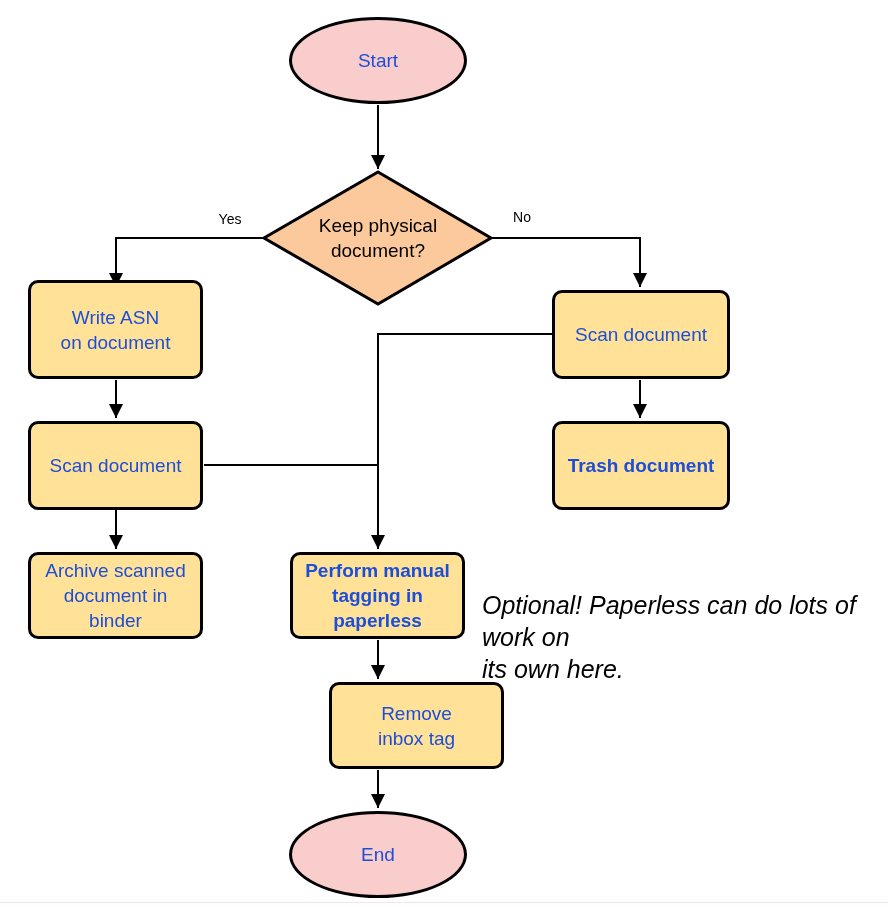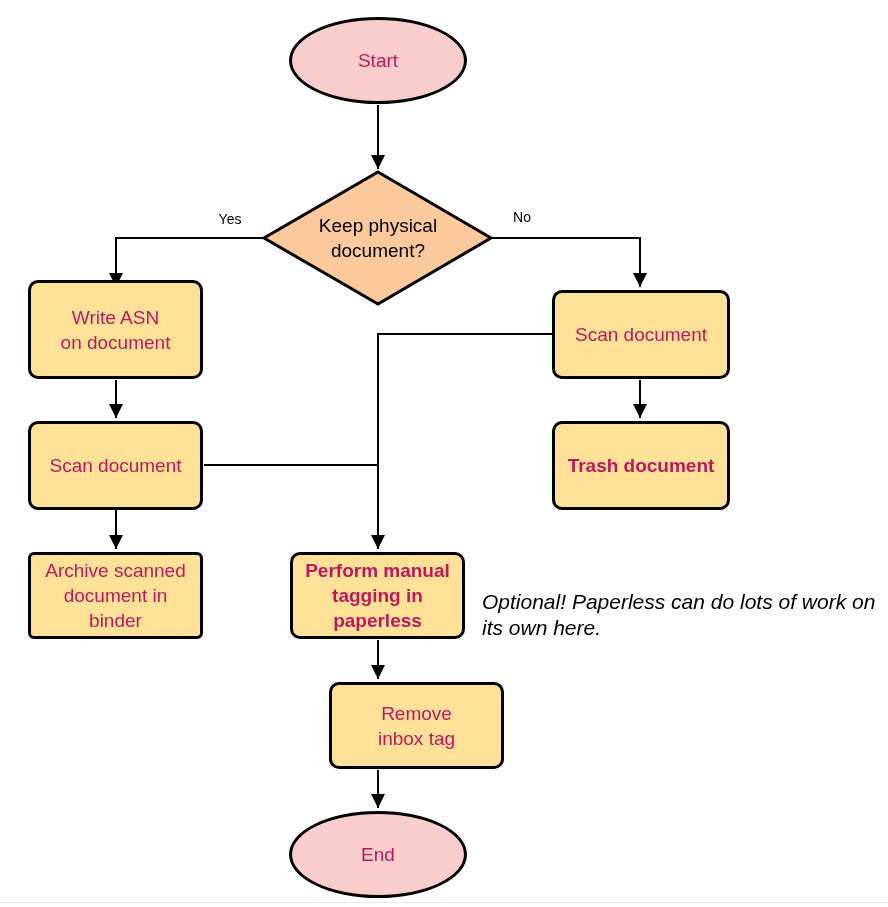--- a/index.html
+++ b/index.html
@@ -35,21 +35,21 @@
     position: absolute;
     z-index: 2;
     display: flex;
     align-items: center;
     justify-content: center;
     text-align: center;
     font-size: 19px;
     line-height: 25px;
     white-space: pre-line;
     box-sizing: border-box;
-    color: #be185d;
+    color: #1d4ed8;
   }
   .terminator {
     background: var(--terminator-fill, #F8CDCC);
     border: 3px solid var(--stroke, #000);
     border-radius: 50%;
   }
   .process {
     background: var(--process-fill, #FFE298);
     border: 3px solid var(--stroke, #000);
     border-radius: 10px;
@@ -69,22 +69,22 @@
     position: absolute;
     z-index: 2;
     font-size: 14px;
     text-align: center;
     background: #ffffff;
     padding: 0 2px;
   }
   .annotation {
     position: absolute;
     z-index: 2;
-    font-size: 21px;
-    line-height: 26px;
+    font-size: 25px;
+    line-height: 32px;
     font-style: italic;
     white-space: pre-line;
   }
   .bottom-divider {
     position: absolute;
     left: 0;
     top: 902px;
     width: 888px;
     height: 1px;
     background: #f3e6e6;
@@ -124,21 +124,21 @@
 
   <div class="edge-label" style="left:203px; top:211px; width:50px;">Yes</div>
 
   <div class="edge-label" style="left:496px; top:209px; width:48px;">No</div>
 
   <div class="node process" style="left:28px; top:280px; width:175px; height:99px;">Write ASN
 on document</div>
 
   <div class="node process" style="left:28px; top:421px; width:175px; height:89px;">Scan document</div>
 
-  <div class="node process" style="left:28px; top:552px; width:175px; height:87px;border-radius:6px;">Archive scanned
+  <div class="node process" style="left:28px; top:552px; width:175px; height:87px;">Archive scanned
 document in
 binder</div>
 
   <div class="node process" style="left:552px; top:290px; width:178px; height:89px;">Scan document</div>
 
   <div class="node process" style="left:552px; top:421px; width:178px; height:89px;font-weight:bold;">Trash document</div>
 
   <div class="node process" style="left:290px; top:552px; width:175px; height:87px;font-weight:bold;">Perform manual
 tagging in
 paperless</div>

